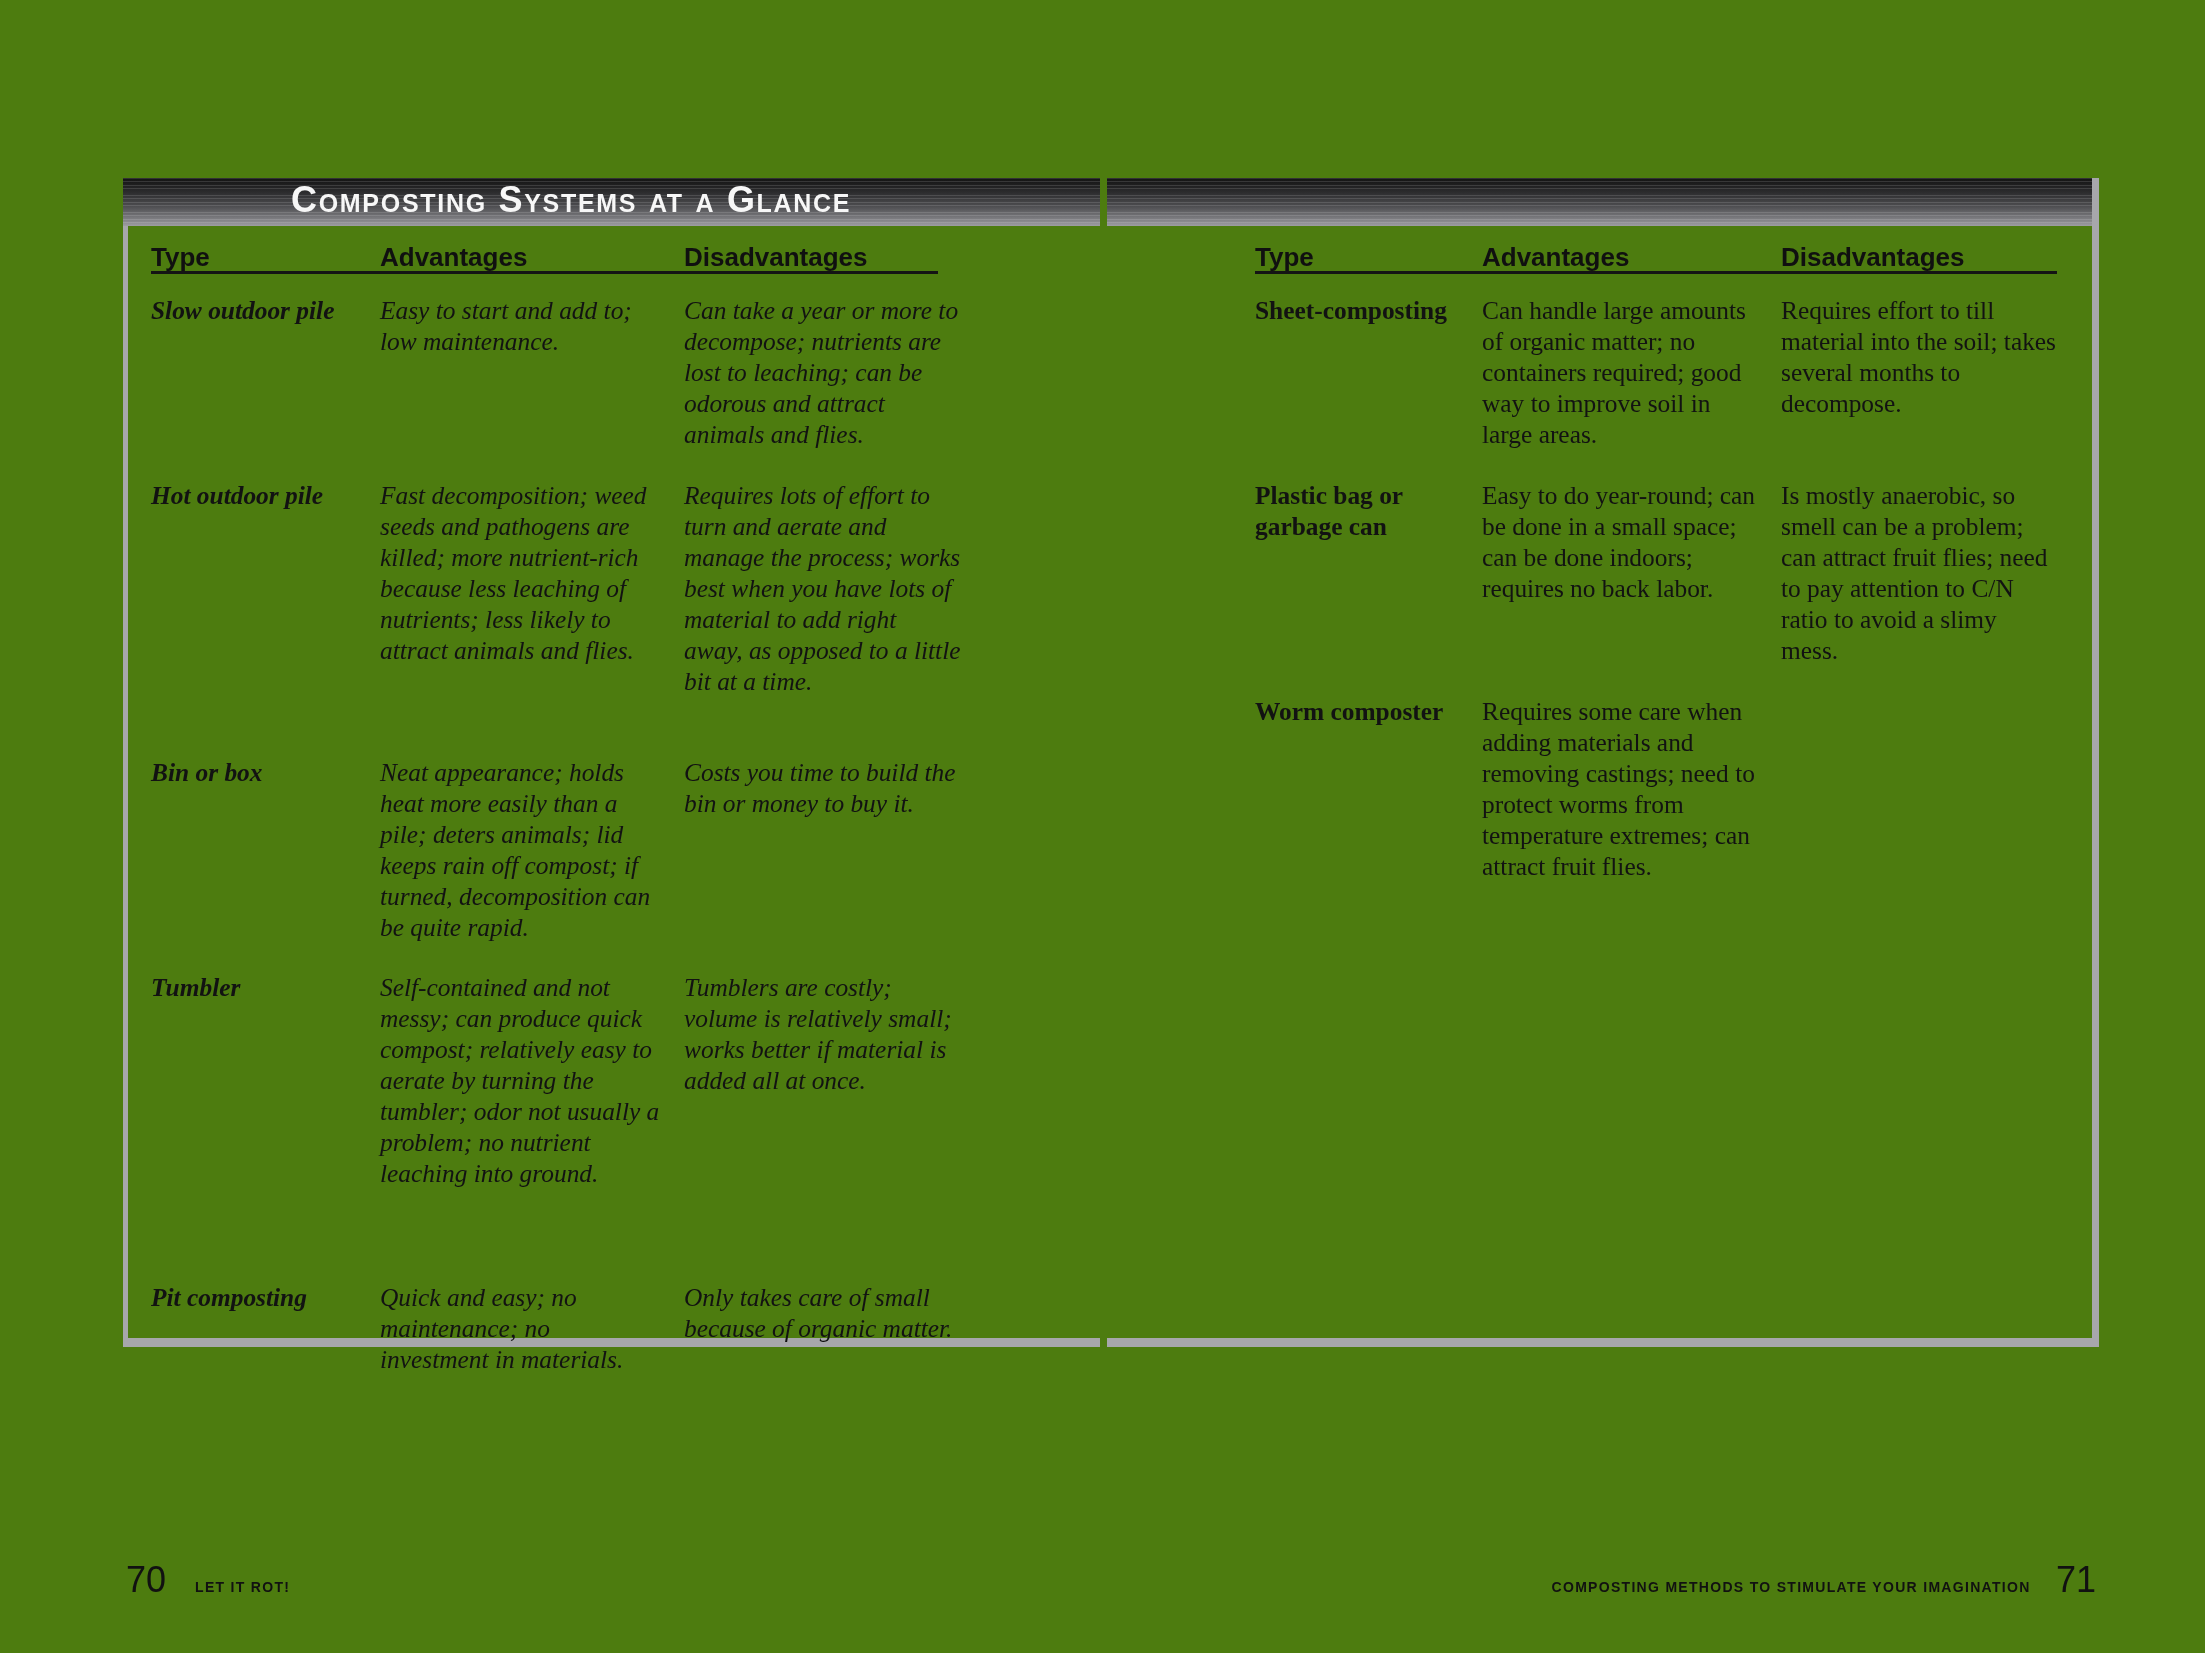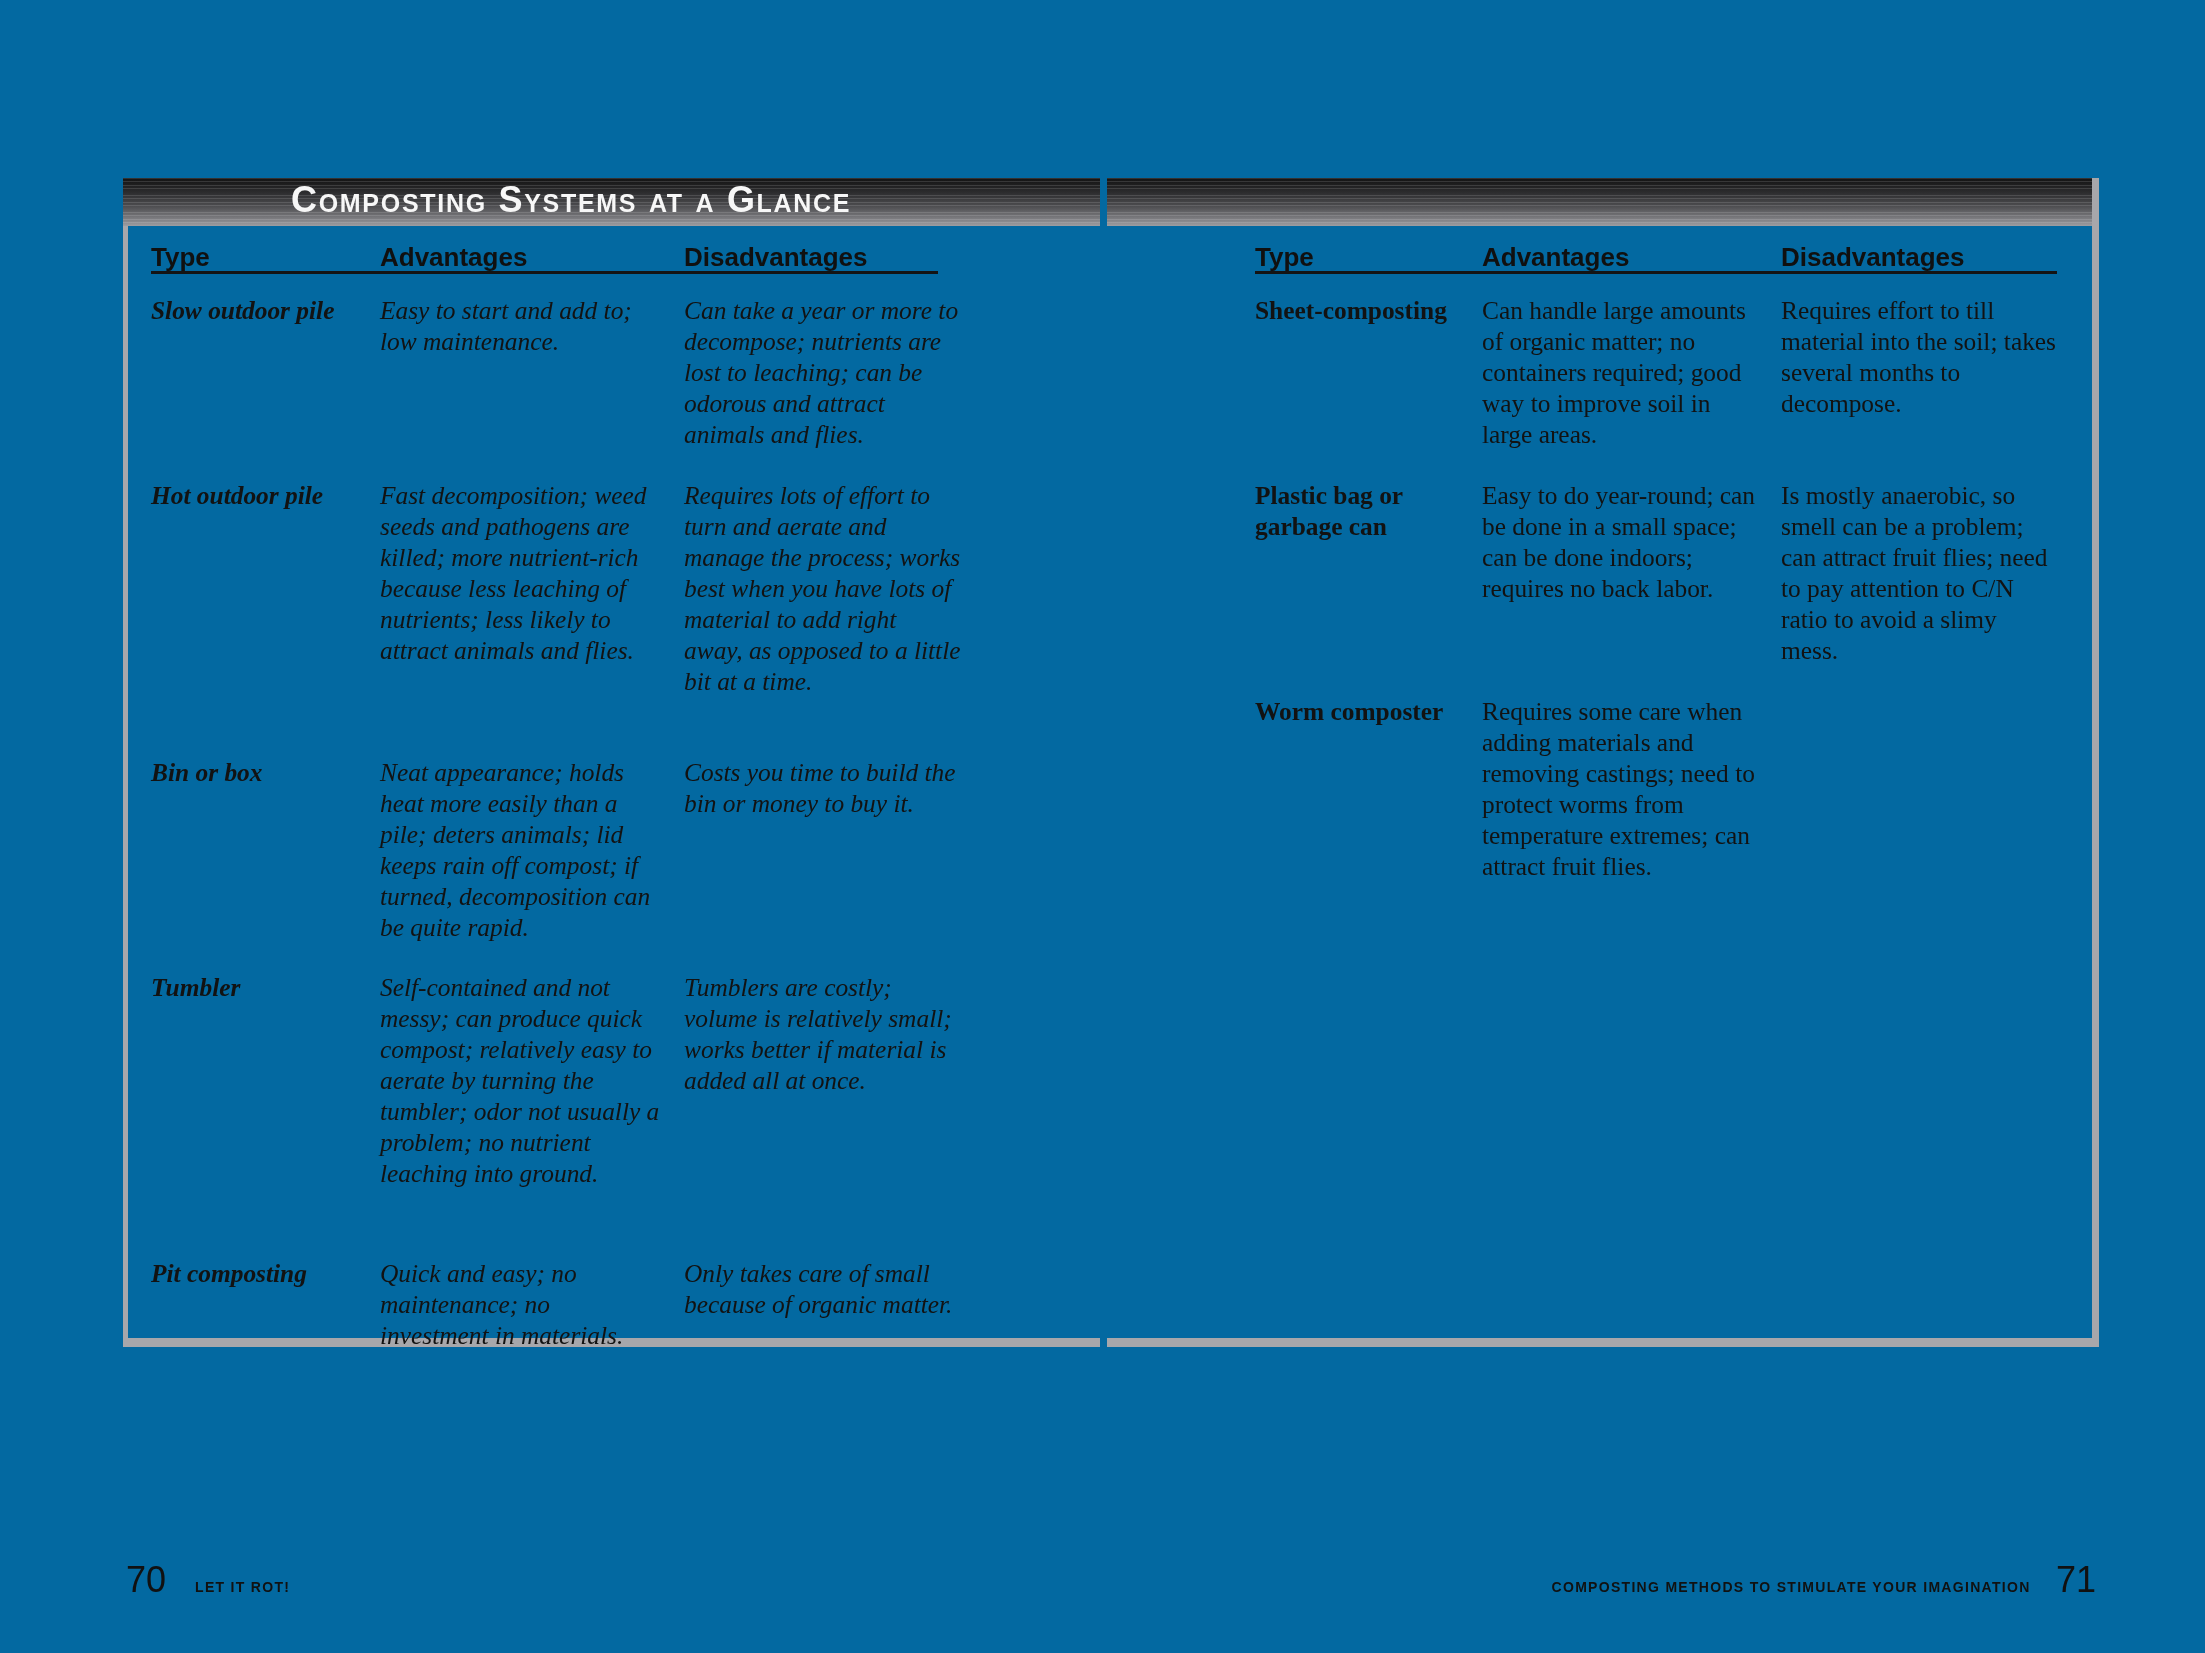--- a/index.html
+++ b/index.html
@@ -4,21 +4,21 @@
 <style>
   html, body {
     margin: 0;
     padding: 0;
     background: #ffffff;
   }
   .sheet {
     position: relative;
     width: 2205px;
     height: 1654px;
-    background: #0369a1;
+    background: #4d7c0f;
     overflow: hidden;
     font-family: "Liberation Sans", sans-serif;
   }
 
   
   .table-box {
     position: absolute;
     left: 123px;
     top: 178px;
     width: 1976px;
@@ -93,21 +93,21 @@
   .t-row.right { left: 1132px; grid-template-columns: 227px 299px 280px; }
   .t-row .cell-type { font-weight: bold; padding-right: 15.3px; }
   .t-row .cell-adv  { padding-right: 22px; }
   .t-row .cell-dis  { padding-right: 3.4px; }
 
   
   .lrow-0 { top: 117px; }
   .lrow-1 { top: 302px; }
   .lrow-2 { top: 579px; }
   .lrow-3 { top: 794px; }
-  .lrow-4 { top: 1080px; }
+  .lrow-4 { top: 1104px; }
   .rrow-0 { top: 117px; }
   .rrow-1 { top: 302px; }
   .rrow-2 { top: 518px; }
 
   
   .footer {
     position: absolute;
     top: 1559px;
     display: flex;
     align-items: baseline;

